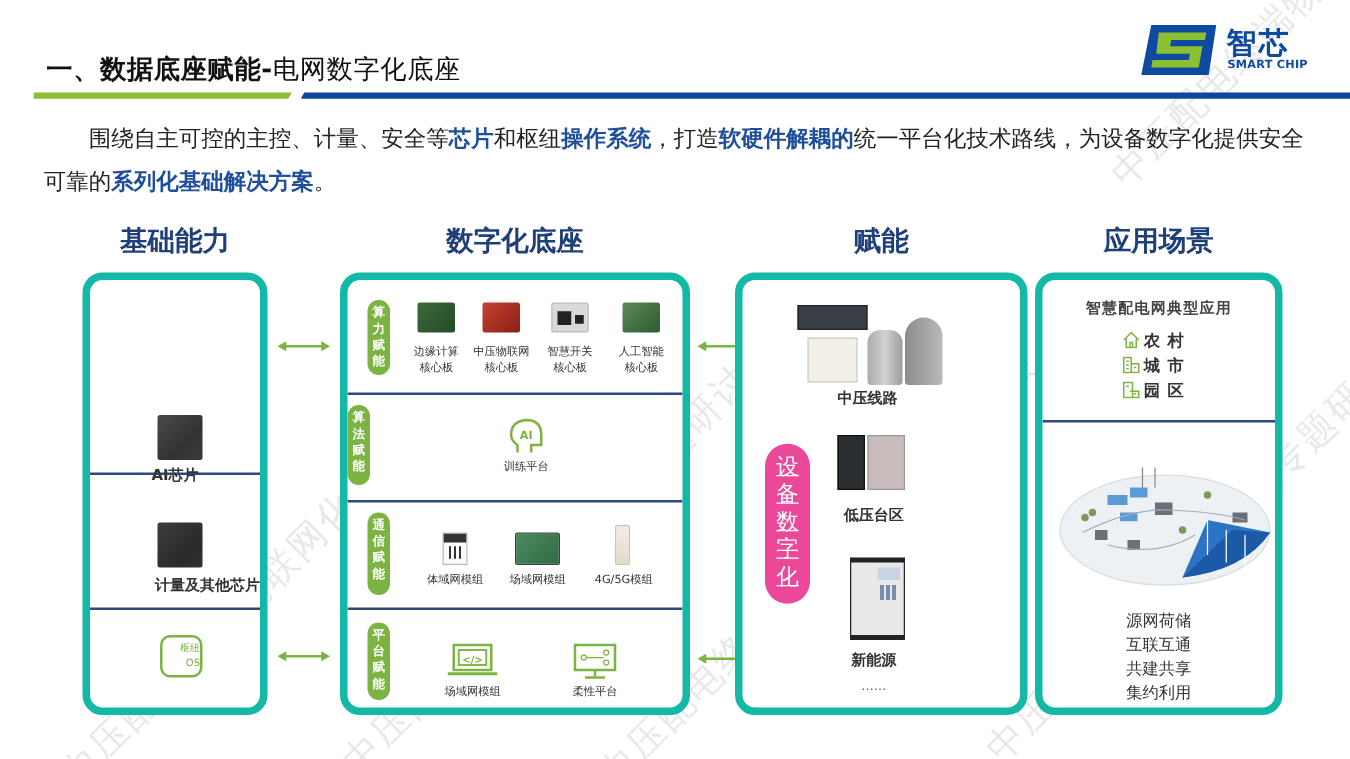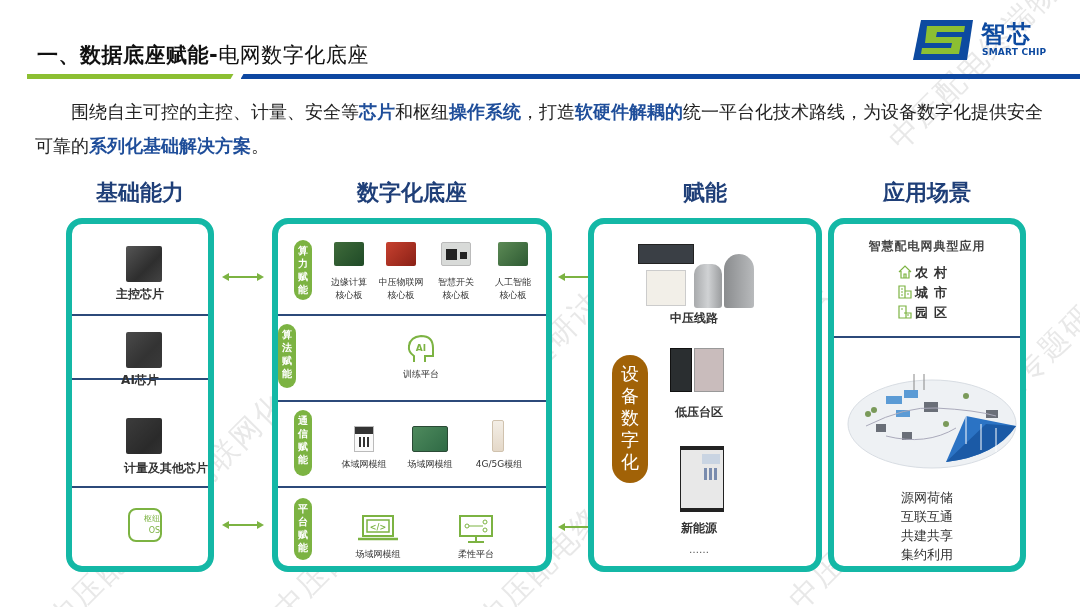--- a/index.html
+++ b/index.html
@@ -43,21 +43,21 @@
   .b3::before { content: ""; position: absolute; left: 4px; top: 6px; width: 11px; height: 11px; background: #222; }
   .b3::after { content: ""; position: absolute; left: 18px; top: 9px; width: 7px; height: 7px; background: #222; }
   .b4 { background: linear-gradient(135deg, #5c8a55, #2e5a33); }
   .item-label { position: absolute; font-size: 9px; color: #333; text-align: center; line-height: 13px; white-space: nowrap; }
 
   .arrow { position: absolute; height: 10px; }
 
   .device { position: absolute; }
   .dev-label { position: absolute; font-size: 12px; font-weight: bold; color: #333; text-align: center; white-space: nowrap; }
 
-  .big-pill { position: absolute; left: 18px; top: 131px; width: 36px; height: 128px; border-radius: 18px; background: #a16207; color: #fff; font-size: 18px; text-align: center; line-height: 22px; padding-top: 8px; }
+  .big-pill { position: absolute; left: 18px; top: 131px; width: 36px; height: 128px; border-radius: 18px; background: #ec4899; color: #fff; font-size: 18px; text-align: center; line-height: 22px; padding-top: 8px; text-decoration: underline; }
 
   .app-title { position: absolute; left: 0; right: 0; top: 14px; text-align: center; font-size: 12px; font-weight: bold; color: #444; letter-spacing: 1px; }
   .app-row { position: absolute; left: 64px; font-size: 13px; color: #333; font-weight: bold; letter-spacing: 6px; white-space: nowrap; }
   .app-row .ico { display: inline-block; width: 14px; height: 14px; vertical-align: -2px; margin-right: 3px; }
   .benefit { position: absolute; left: 0; right: 0; text-align: center; font-size: 13px; font-weight: normal; color: #333; line-height: 19px; }
 
   .watermark { position: absolute; font-family: "DejaVu Serif", serif; font-size: 30px; color: rgba(150,150,150,0.22); white-space: nowrap; transform-origin: left top; pointer-events: none; letter-spacing: 2px; }
 </style>
 </head>
 <body>
@@ -87,24 +87,20 @@
 <div class="intro">
   <span class="indent"></span><span>围绕自主可控的主控、计量、安全等</span><span class="hl">芯片</span><span>和枢纽</span><span class="hl">操作系统</span><span>，打造</span><span class="hl">软硬件解耦的</span><span>统一平台化技术路线，为设备数字化提供安全可靠的</span><span class="hl">系列化基础解决方案</span><span>。</span>
 </div>
 
 <div class="col-head" style="left:66px; width:148px;">基础能力</div>
 <div class="col-head" style="left:272px; width:280px;">数字化底座</div>
 <div class="col-head" style="left:605px; width:200px;">赋能</div>
 <div class="col-head" style="left:828px; width:198px;">应用场景</div>
 
 <div class="panel" style="left:66px; top:218px; width:148px; height:354px;">
-  <div class="cell" style="top:0; height:92px;">
-    <div class="chip c1" style="left:54px; top:22px;"></div>
-    <div class="cell-label" style="top:62px;">主控芯片</div>
-  </div>
   <div class="cell" style="top:92px; height:64px;">
     <div class="chip c2" style="left:54px; top:16px;"></div>
     <div class="cell-label" style="top:56px;">AI芯片</div>
   </div>
   <div class="cell" style="top:178px; height:86px;">
     <div class="chip c3" style="left:54px; top:16px;"></div>
     <div class="cell-label" style="top:58px;text-align:right;">计量及其他芯片</div>
   </div>
   <div class="cell" style="top:264px; height:88px;">
     <div class="os-icon" style="left:56px; top:20px;">

